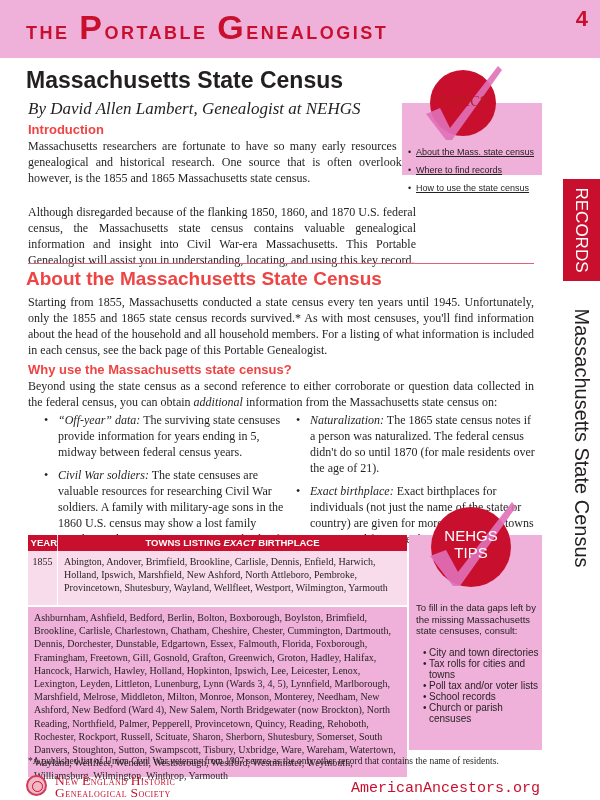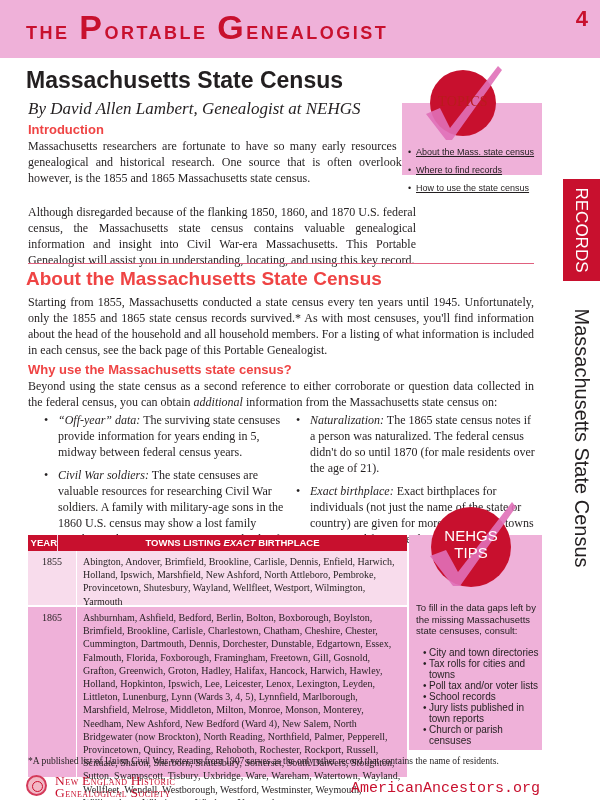--- a/index.html
+++ b/index.html
@@ -49,21 +49,21 @@
   .records-label { position: absolute; left: 581px; top: 230px; transform: translate(-50%, -50%) rotate(90deg); color: #fff; font-family: "Liberation Sans", sans-serif; font-size: 17px; white-space: nowrap; }
   .side-title { position: absolute; left: 581px; top: 438px; transform: translate(-50%, -50%) rotate(90deg); color: #231f20; font-family: "Liberation Sans", sans-serif; font-size: 20px; white-space: nowrap; }
 
   
   .table { position: absolute; left: 28px; top: 535px; width: 379px; font-size: 10px; line-height: 13.2px; }
   .t-head { display: flex; height: 16px; background: #c8102e; color: #fff; font-family: "Liberation Sans", sans-serif; font-weight: bold; font-size: 9.5px; }
   .t-head .c-year { width: 30px; text-align: right; line-height: 16px; border-right: 1px solid #f5d6e8; }
   .t-head .c-towns { flex: 1; text-align: center; line-height: 16px; }
   .t-head i { font-style: italic; }
   .t-row { display: flex; }
-  .t-row .c-year { width: 49px; text-align: center; padding-top: 4px; border-right: 1px solid #ffffff; }
+  .t-row .c-year { width: 30px; text-align: center; padding-top: 4px; border-right: 1px solid #ffffff; }
   .t-row .c-towns { flex: 1; padding: 4px 6px 4px 6px; }
   .t-row.r1 { background: #f8dcec; height: 54px; }
   .t-row.r2 { background: #efb1d9; height: 172px; border-top: 2px solid #fff; }
 
   
   .tips-box { position: absolute; left: 409px; top: 535px; width: 133px; height: 215px; background: #efb1d9; }
   .tips-circle { position: absolute; left: 431px; top: 507px; width: 80px; height: 80px; border-radius: 50%; background: #c8102e; }
   .tips-label { position: absolute; left: 431px; top: 527px; width: 80px; text-align: center; color: #fff; font-family: "Liberation Sans", sans-serif; font-size: 15px; line-height: 17px; }
   .tips-intro { position: absolute; left: 416px; top: 602px; width: 122px; font-family: "Liberation Sans", sans-serif; font-size: 9.5px; line-height: 11.5px; color: #231f20; }
   .tips-list { position: absolute; left: 424px; top: 647px; width: 118px; list-style: none; font-family: "Liberation Sans", sans-serif; font-size: 10px; line-height: 11px; color: #231f20; }
@@ -133,41 +133,39 @@
 <div class="table">
   <div class="t-head">
     <div class="c-year">YEAR</div>
     <div class="c-towns"><span>TOWNS LISTING </span><i>EXACT</i><span> BIRTHPLACE</span></div>
   </div>
   <div class="t-row r1">
     <div class="c-year">1855</div>
     <div class="c-towns">Abington, Andover, Brimfield, Brookline, Carlisle, Dennis, Enfield, Harwich, Holland, Ipswich, Marshfield, New Ashford, North Attleboro, Pembroke, Provincetown, Shutesbury, Wayland, Wellfleet, Westport, Wilmington, Yarmouth</div>
   </div>
   <div class="t-row r2">
-    <div class="c-year">1865</div>
     <div class="c-towns">Ashburnham, Ashfield, Bedford, Berlin, Bolton, Boxborough, Boylston, Brimfield, Brookline, Carlisle, Charlestown, Chatham, Cheshire, Chester, Cummington, Dartmouth, Dennis, Dorchester, Dunstable, Edgartown, Essex, Falmouth, Florida, Foxborough, Framingham, Freetown, Gill, Gosnold, Grafton, Greenwich, Groton, Hadley, Halifax, Hancock, Harwich, Hawley, Holland, Hopkinton, Ipswich, Lee, Leicester, Lenox, Lexington, Leyden, Littleton, Lunenburg, Lynn (Wards 3, 4, 5), Lynnfield, Marlborough, Marshfield, Melrose, Middleton, Milton, Monroe, Monson, Monterey, Needham, New Ashford, New Bedford (Ward 4), New Salem, North Bridgewater (now Brockton), North Reading, Northfield, Palmer, Pepperell, Provincetown, Quincy, Reading, Rehoboth, Rochester, Rockport, Russell, Scituate, Sharon, Sherborn, Shutesbury, Somerset, South Danvers, Stoughton, Sutton, Swampscott, Tisbury, Uxbridge, Ware, Wareham, Watertown, Wayland, Wellfleet, Wendell, Westborough, Westford, Westminster, Weymouth, Williamsburg, Wilmington, Winthrop, Yarmouth</div>
   </div>
 </div>
 
 <div class="tips-box"></div>
 <div class="tips-circle"></div>
 <svg class="check-svg" style="left:424px; top:498px;" width="100" height="90" viewBox="0 0 100 90">
   <path d="M6 58 L22 52 L34 74 L88 4 L92 9 L36 88 L29 88 Z" fill="#e070b8" opacity="0.9"></path>
 </svg>
 <div class="tips-label">
   <div>NEHGS</div>
   <div>TIPS</div>
 </div>
 <p class="tips-intro">To fill in the data gaps left by the missing Massachusetts state censuses, consult:</p>
 <ul class="tips-list">
   <li>City and town directories</li>
   <li>Tax rolls for cities and towns</li>
   <li>Poll tax and/or voter lists</li>
   <li>School records</li>
-  <li>Jury lists published in town reports</li>
   <li>Church or parish censuses</li>
 </ul>
 
 <p class="footnote">*A published list of Union Civil War veterans from 1907 serves as the only other record that contains the name of residents.</p>
 
 <div class="seal"></div>
 <div class="org">
   <div><span class="cap">N</span><span>ew </span><span class="cap">E</span><span>ngland </span><span class="cap">H</span><span>istoric</span></div>
   <div><span class="cap">G</span><span>enealogical </span><span class="cap">S</span><span>ociety</span></div>
 </div>

